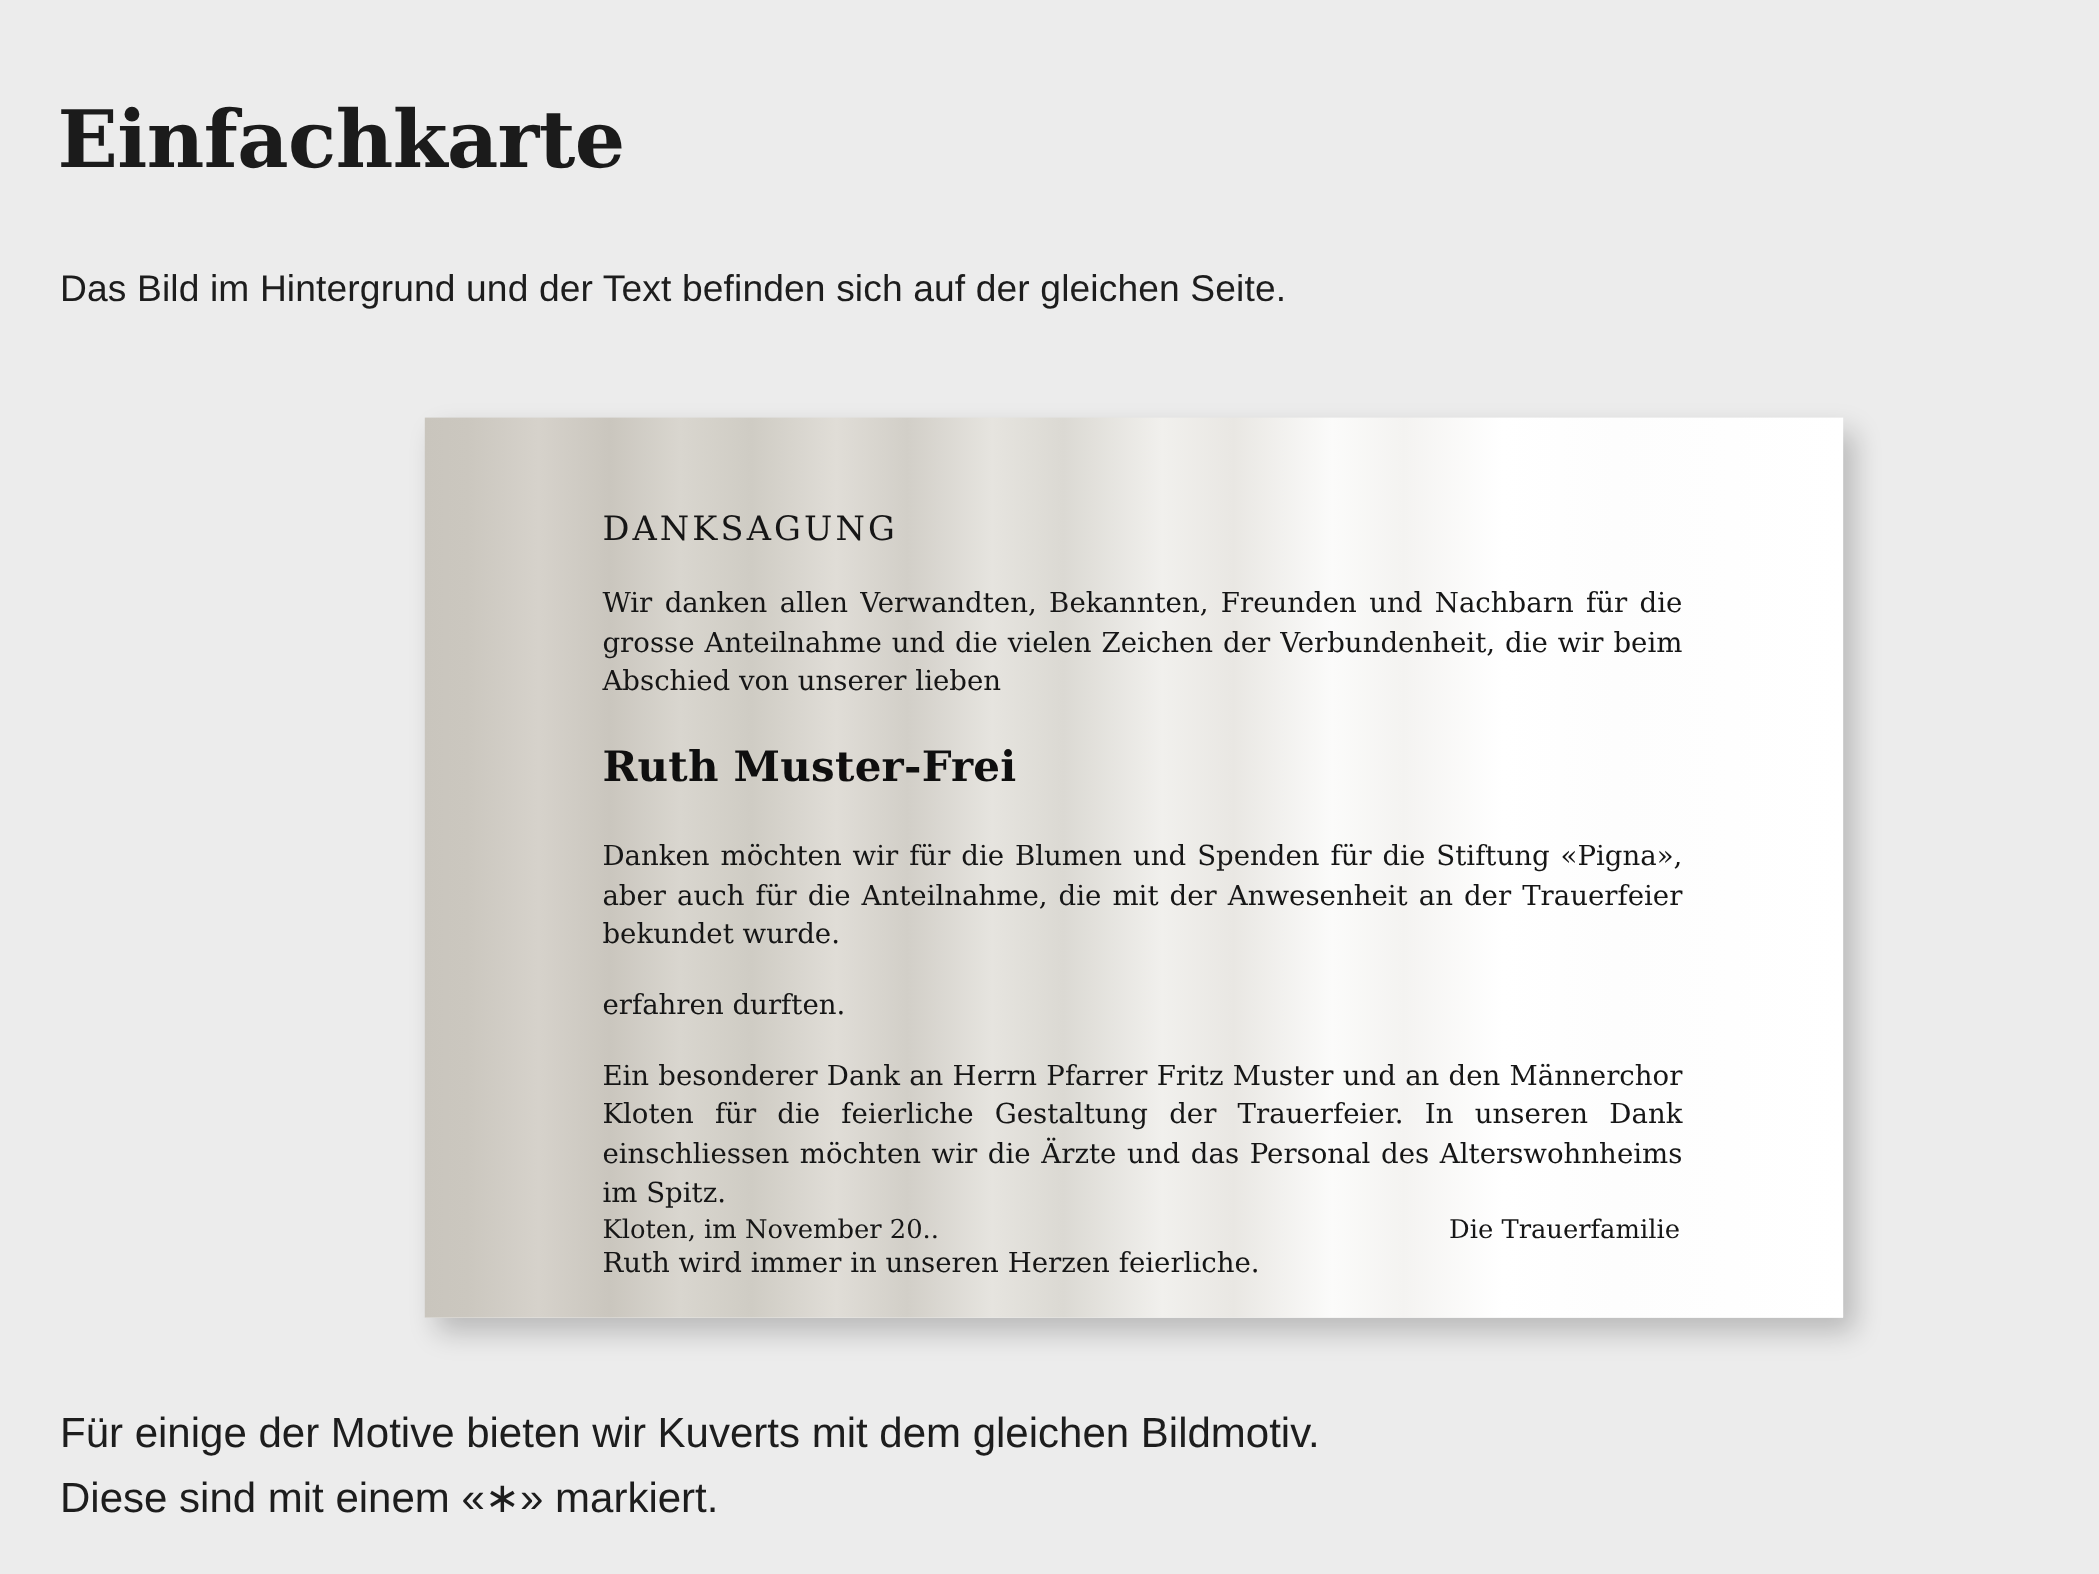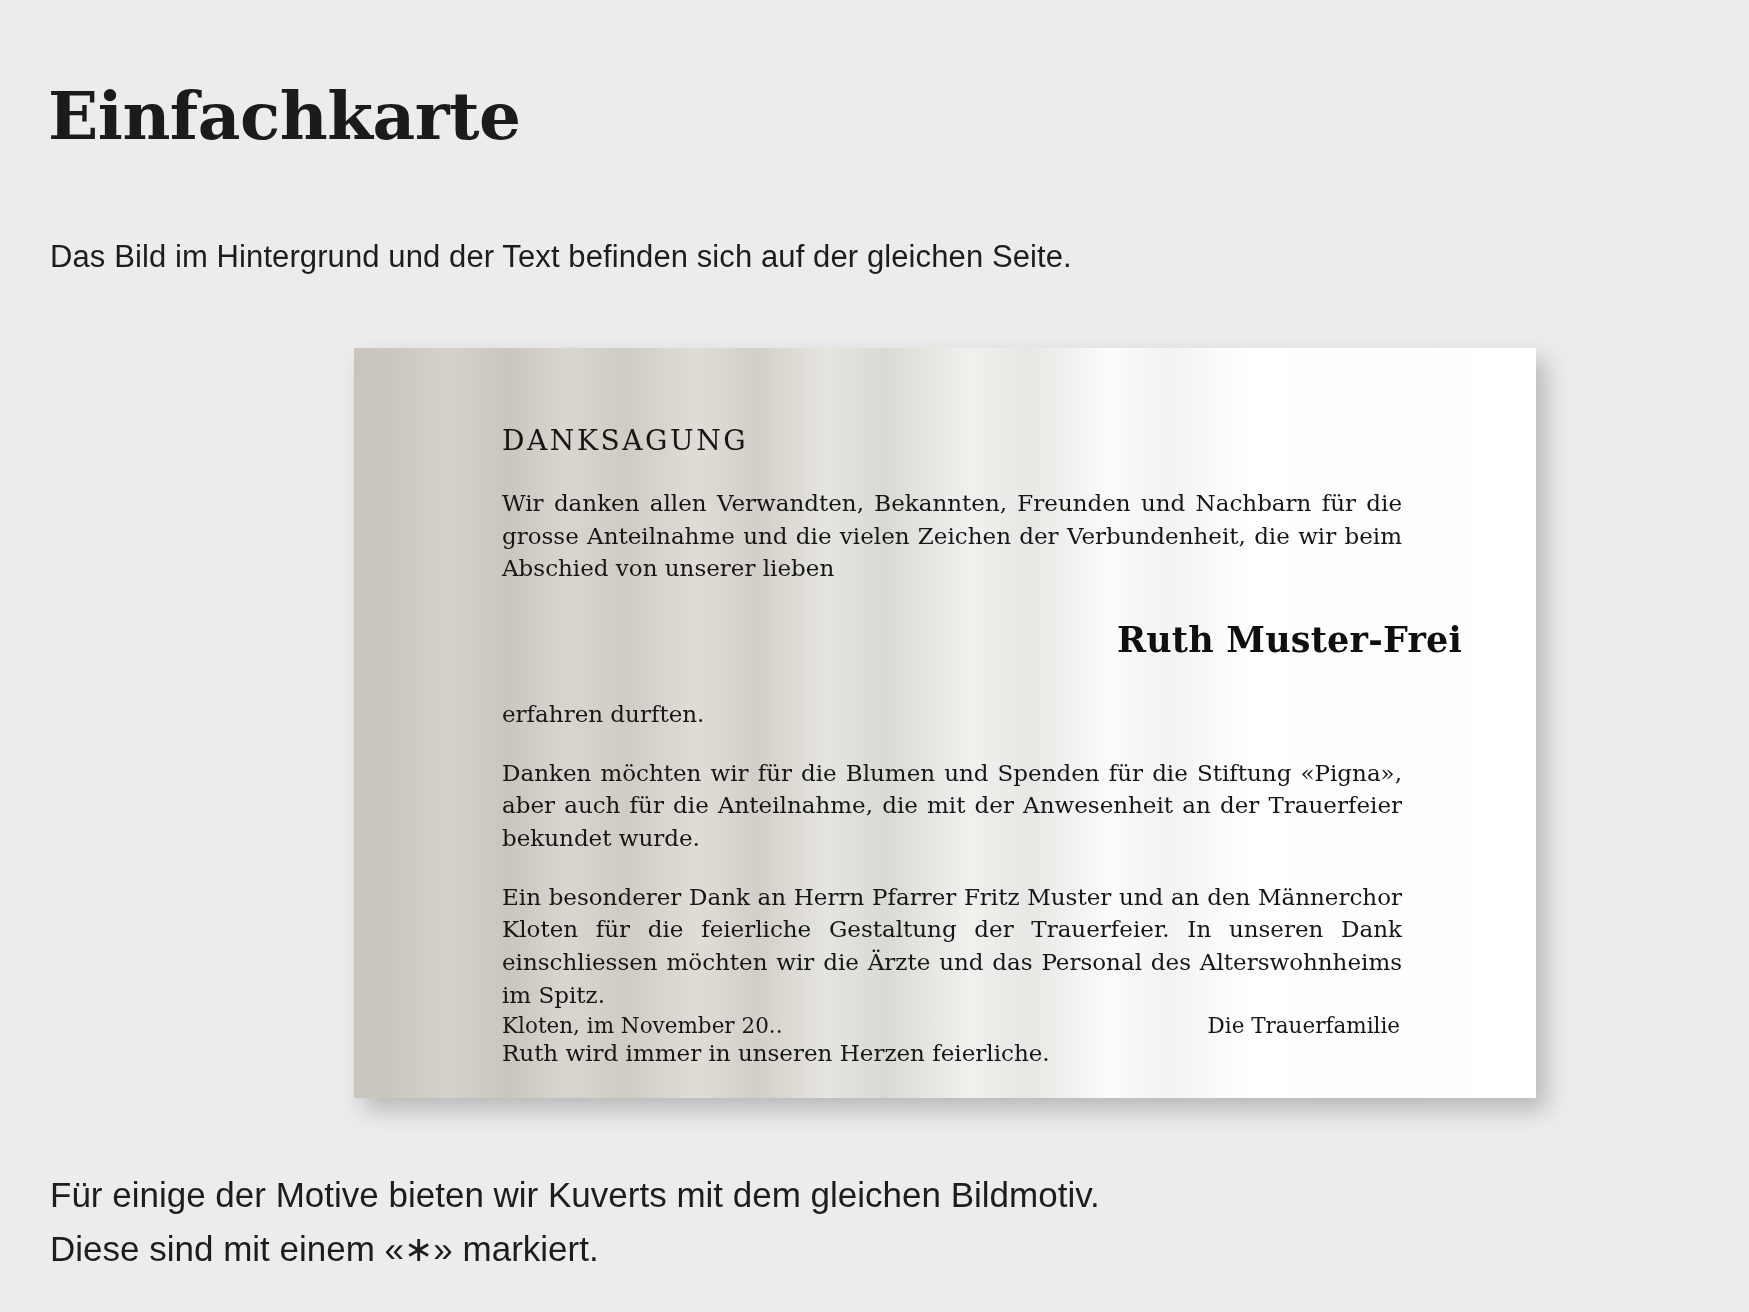--- a/index.html
+++ b/index.html
@@ -32,21 +32,21 @@
     font-weight: 700;
     letter-spacing: -0.5px;
     color: #1b1b1b;
     line-height: 1.1;
     white-space: nowrap;
   }
 
   .intro-text {
     position: absolute;
     left: 50px;
-    top: 208px;
+    top: 192px;
     font-size: 31px;
     font-weight: 400;
     color: #1d1d1d;
     letter-spacing: 0.1px;
     white-space: nowrap;
   }
 
   
   .card-wrap {
     position: absolute;
@@ -107,21 +107,21 @@
     text-align: justify;
     color: #161616;
     max-width: 900px;
   }
 
   .card-para.nojust {
     text-align: left;
   }
 
   .deceased-name {
-    text-align: right;
+    text-align: left;
     font-size: 35px;
     font-weight: 700;
     margin: 34px 0 38px 0;
     letter-spacing: 0.2px;
     color: #0f0f0f;
   }
 
   .card-footer {
     position: absolute;
     left: 0;
@@ -163,23 +163,23 @@
   <div class="card-wrap">
     <div class="card">
       <div class="card-inner">
 
         <div class="card-heading">DANKSAGUNG</div>
 
         <p class="card-para">Wir danken allen Verwandten, Bekannten, Freunden und Nachbarn für die grosse Anteilnahme und die vielen Zeichen der Verbundenheit, die wir beim Abschied von unserer lieben</p>
 
         <div class="deceased-name">Ruth Muster-Frei</div>
 
+        <p class="card-para">Danken möchten wir für die Blumen und Spenden für die Stiftung «Pigna», aber auch für die Anteilnahme, die mit der Anwesenheit an der Trauerfeier bekundet wurde.</p>
+
         <p class="card-para nojust">erfahren durften.</p>
-
-        <p class="card-para">Danken möchten wir für die Blumen und Spenden für die Stiftung «Pigna», aber auch für die Anteilnahme, die mit der Anwesenheit an der Trauerfeier bekundet wurde.</p>
 
         <p class="card-para">Ein besonderer Dank an Herrn Pfarrer Fritz Muster und an den Männerchor Kloten für die feierliche Gestaltung der Trauerfeier. In unseren Dank einschliessen möchten wir die Ärzte und das Personal des Alterswohnheims im Spitz.</p>
 
         <p class="card-para nojust">Ruth wird immer in unseren Herzen feierliche.</p>
 
         <div class="card-footer">
           <span class="footer-left">Kloten, im November 20..</span>
           <span class="footer-right">Die Trauerfamilie</span>
         </div>
 

